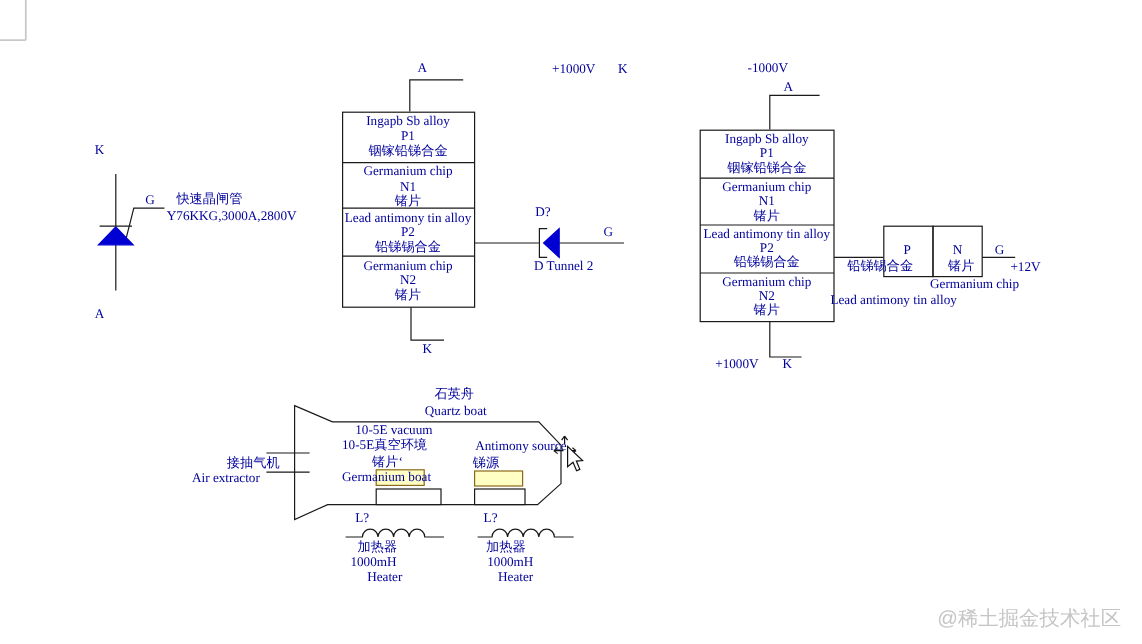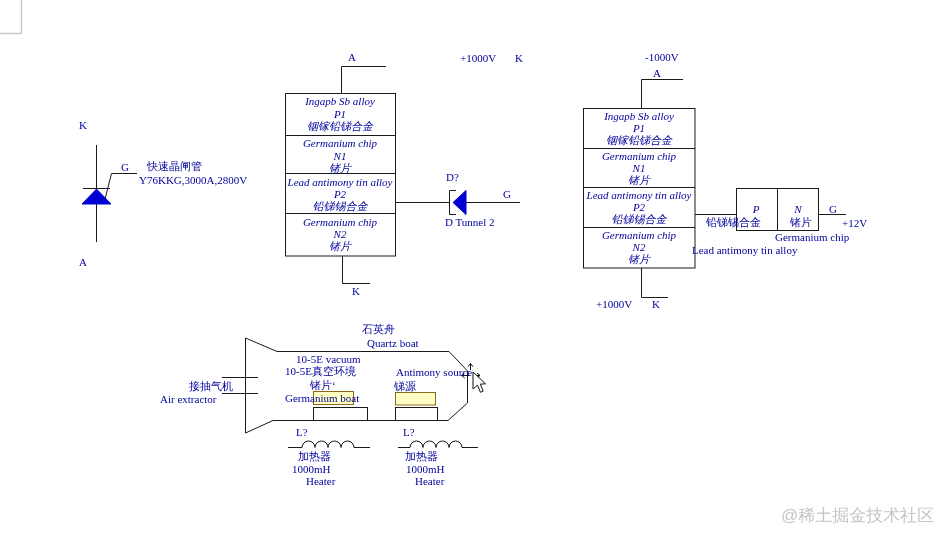--- a/index.html
+++ b/index.html
@@ -1,21 +1,21 @@
 <!DOCTYPE html>
 <html><head>
 <meta charset="utf-8">
 <style>
   html,body{margin:0;padding:0;background:#fff;}
   .stage{position:relative;width:952px;height:537px;background:#ffffff;overflow:hidden;
          font-family:"Liberation Serif",serif;}
   svg.lines{position:absolute;left:0;top:0;width:952px;height:537px;}
   .lbl{position:absolute;white-space:nowrap;color:#00009b;
        font:11px/13px "Liberation Serif",serif;}
-  .c{width:200px;text-align:center;font-style:italic;}
+  .c{width:200px;text-align:center;}
   .wm{position:absolute;left:781px;top:506px;color:#c5c5c5;
       font:17px/20px "Liberation Sans",sans-serif;}
 </style>
 </head>
 <body>
 
 <div class="stage">
 
   <svg class="lines" viewBox="0 0 952 537">
     <path d="M21.5 0 V33.5 M0 33.5 H21.5" stroke="#c9c9c9" stroke-width="1.5" fill="none"></path>
@@ -93,21 +93,21 @@
   <div class="lbl c" style="left:240px;top:200px">铅锑锡合金</div>
   <div class="lbl c" style="left:240px;top:216px">Germanium chip</div>
   <div class="lbl c" style="left:240px;top:228px">N2</div>
   <div class="lbl c" style="left:240px;top:240px">锗片</div>
   <div class="lbl" style="left:352px;top:285px">K</div>
 
   <div class="lbl" style="left:446px;top:171px">D?</div>
   <div class="lbl" style="left:445px;top:216px">D Tunnel 2</div>
   <div class="lbl" style="left:503px;top:188px">G</div>
 
-  <div class="lbl" style="left:645px;top:51px">-1000V</div>
+  <div class="lbl" style="left:623px;top:51px">-1000V</div>
   <div class="lbl" style="left:653px;top:67px">A</div>
   <div class="lbl c" style="left:539px;top:110px">Ingapb Sb alloy</div>
   <div class="lbl c" style="left:539px;top:122px">P1</div>
   <div class="lbl c" style="left:539px;top:134px">铟镓铅锑合金</div>
   <div class="lbl c" style="left:539px;top:150px">Germanium chip</div>
   <div class="lbl c" style="left:539px;top:162px">N1</div>
   <div class="lbl c" style="left:539px;top:174px">锗片</div>
   <div class="lbl c" style="left:539px;top:189px">Lead antimony tin alloy</div>
   <div class="lbl c" style="left:539px;top:201px">P2</div>
   <div class="lbl c" style="left:539px;top:213px">铅锑锡合金</div>
@@ -120,21 +120,21 @@
   <div class="lbl c" style="left:656px;top:203px">P</div>
   <div class="lbl c" style="left:698px;top:203px">N</div>
   <div class="lbl" style="left:706px;top:216px">铅锑锡合金</div>
   <div class="lbl" style="left:790px;top:216px">锗片</div>
   <div class="lbl" style="left:829px;top:203px">G</div>
   <div class="lbl" style="left:842px;top:217px">+12V</div>
   <div class="lbl" style="left:775px;top:231px">Germanium chip</div>
   <div class="lbl" style="left:692px;top:244px">Lead antimony tin alloy</div>
 
   <div class="lbl" style="left:362px;top:323px">石英舟</div>
-  <div class="lbl" style="left:367px;top:337px">Quartz boat</div>
+  <div class="lbl" style="left:354px;top:337px">Quartz boat</div>
   <div class="lbl" style="left:296px;top:353px">10-5E vacuum</div>
   <div class="lbl" style="left:285px;top:365px">10-5E真空环境</div>
   <div class="lbl" style="left:310px;top:379px">锗片‘</div>
   <div class="lbl" style="left:285px;top:392px">Germanium boat</div>
   <div class="lbl" style="left:396px;top:366px">Antimony source</div>
   <div class="lbl" style="left:394px;top:380px">锑源</div>
   <div class="lbl" style="left:189px;top:380px">接抽气机</div>
   <div class="lbl" style="left:160px;top:393px">Air extractor</div>
 
   <div class="lbl" style="left:296px;top:426px">L?</div>

